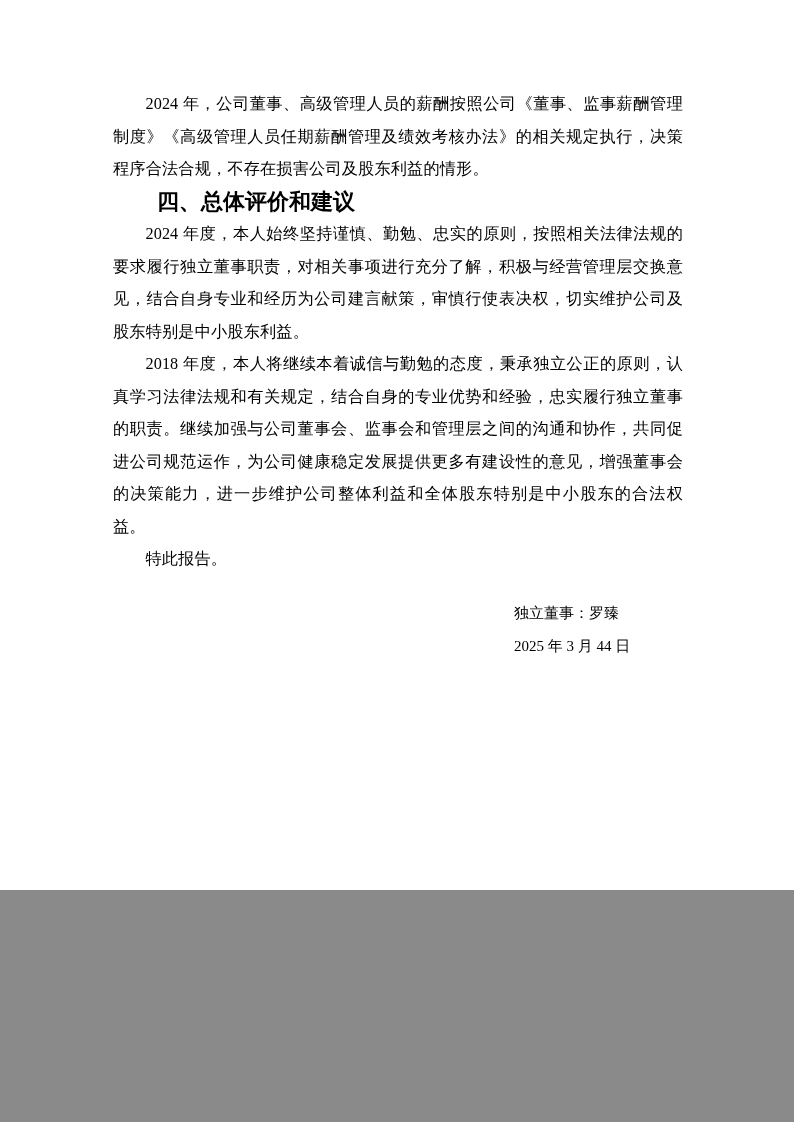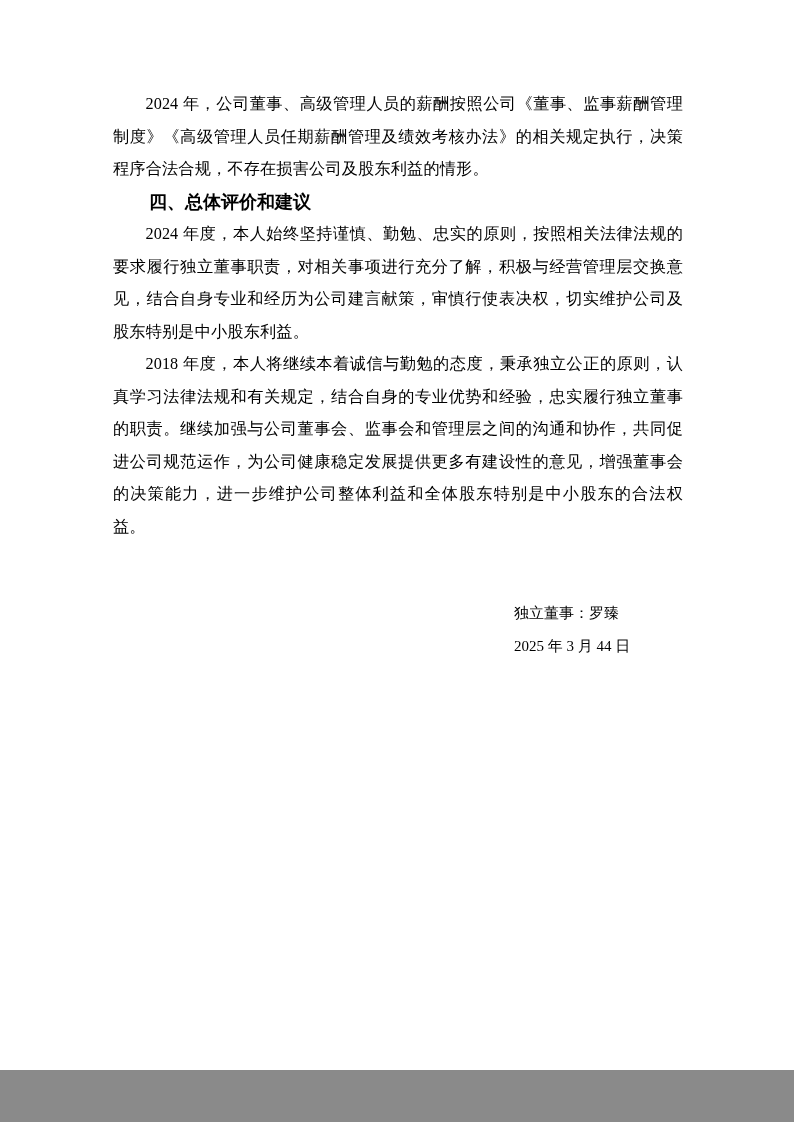--- a/index.html
+++ b/index.html
@@ -6,21 +6,21 @@
     margin: 0;
     padding: 0;
     background: #8a8a8a;
   }
   body {
     font-family: "Liberation Serif", "DejaVu Serif", serif;
   }
   .page {
     position: relative;
     width: 794px;
-    height: 1070px;
+    height: 890px;
     background: #ffffff;
     margin: 0 auto;
     box-sizing: border-box;
     overflow: hidden;
   }
   .content {
     position: absolute;
     left: 113px;
     top: 88px;
     width: 570px;
@@ -30,21 +30,21 @@
     line-height: 32.5px;
     color: #000000;
     text-align: justify;
     text-justify: inter-ideograph;
     margin: 0 0 0 0;
     text-indent: 2em;
     font-family: "Liberation Serif", "DejaVu Serif", serif;
     letter-spacing: 0.15px;
   }
   .heading {
-    font-size: 18px;
+    font-size: 22px;
     line-height: 32.5px;
     color: #000000;
     font-weight: bold;
     text-indent: 2em;
     margin: 0;
     font-family: "Liberation Sans", "DejaVu Sans", sans-serif;
   }
   .sign-block {
     position: absolute;
     left: 113px;
@@ -62,19 +62,20 @@
 </style>
 </head>
 <body>
 
 <div class="page">
   <div class="content">
     <p class="para">2024 年，公司董事、高级管理人员的薪酬按照公司《董事、监事薪酬管理制度》《高级管理人员任期薪酬管理及绩效考核办法》的相关规定执行，决策程序合法合规，不存在损害公司及股东利益的情形。</p>
     <p class="heading">四、总体评价和建议</p>
     <p class="para">2024 年度，本人始终坚持谨慎、勤勉、忠实的原则，按照相关法律法规的要求履行独立董事职责，对相关事项进行充分了解，积极与经营管理层交换意见，结合自身专业和经历为公司建言献策，审慎行使表决权，切实维护公司及股东特别是中小股东利益。</p>
     <p class="para">2018 年度，本人将继续本着诚信与勤勉的态度，秉承独立公正的原则，认真学习法律法规和有关规定，结合自身的专业优势和经验，忠实履行独立董事的职责。继续加强与公司董事会、监事会和管理层之间的沟通和协作，共同促进公司规范运作，为公司健康稳定发展提供更多有建设性的意见，增强董事会的决策能力，进一步维护公司整体利益和全体股东特别是中小股东的合法权益。</p>
+    <p class="para">特此报告。</p>
   </div>
 
   <div class="sign-block">
     <div class="sign-line">独立董事：罗臻</div>
     <div class="sign-line">2025 年 3 月 44 日</div>
   </div>
 </div>
 
 </body></html>

